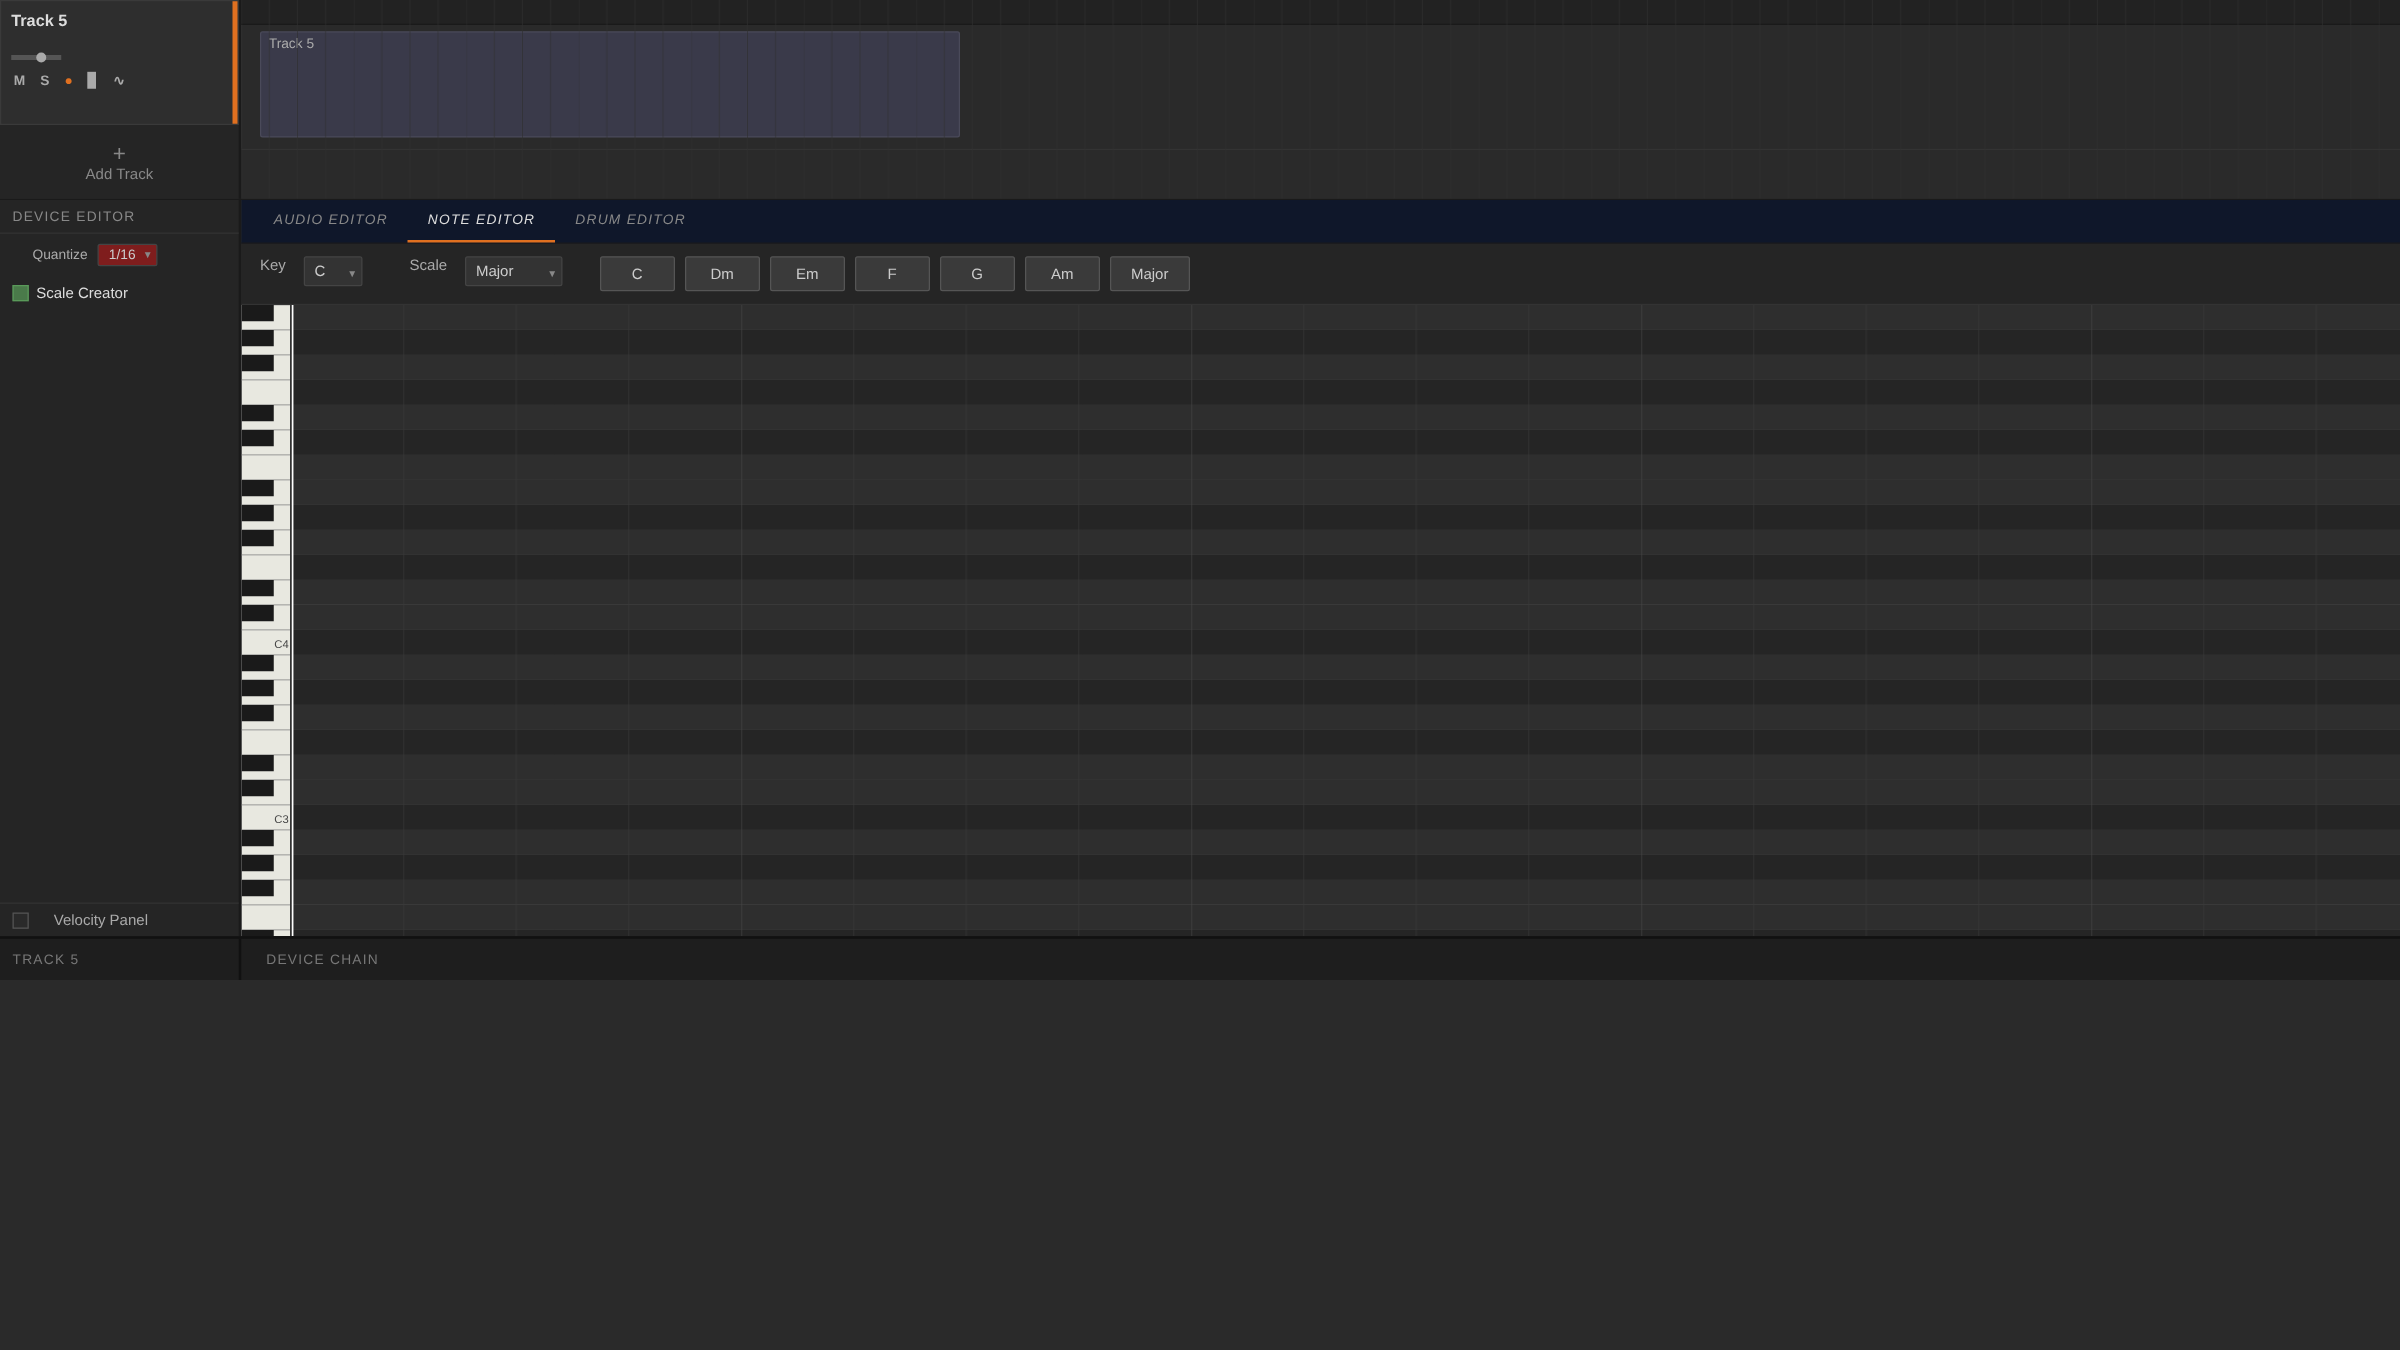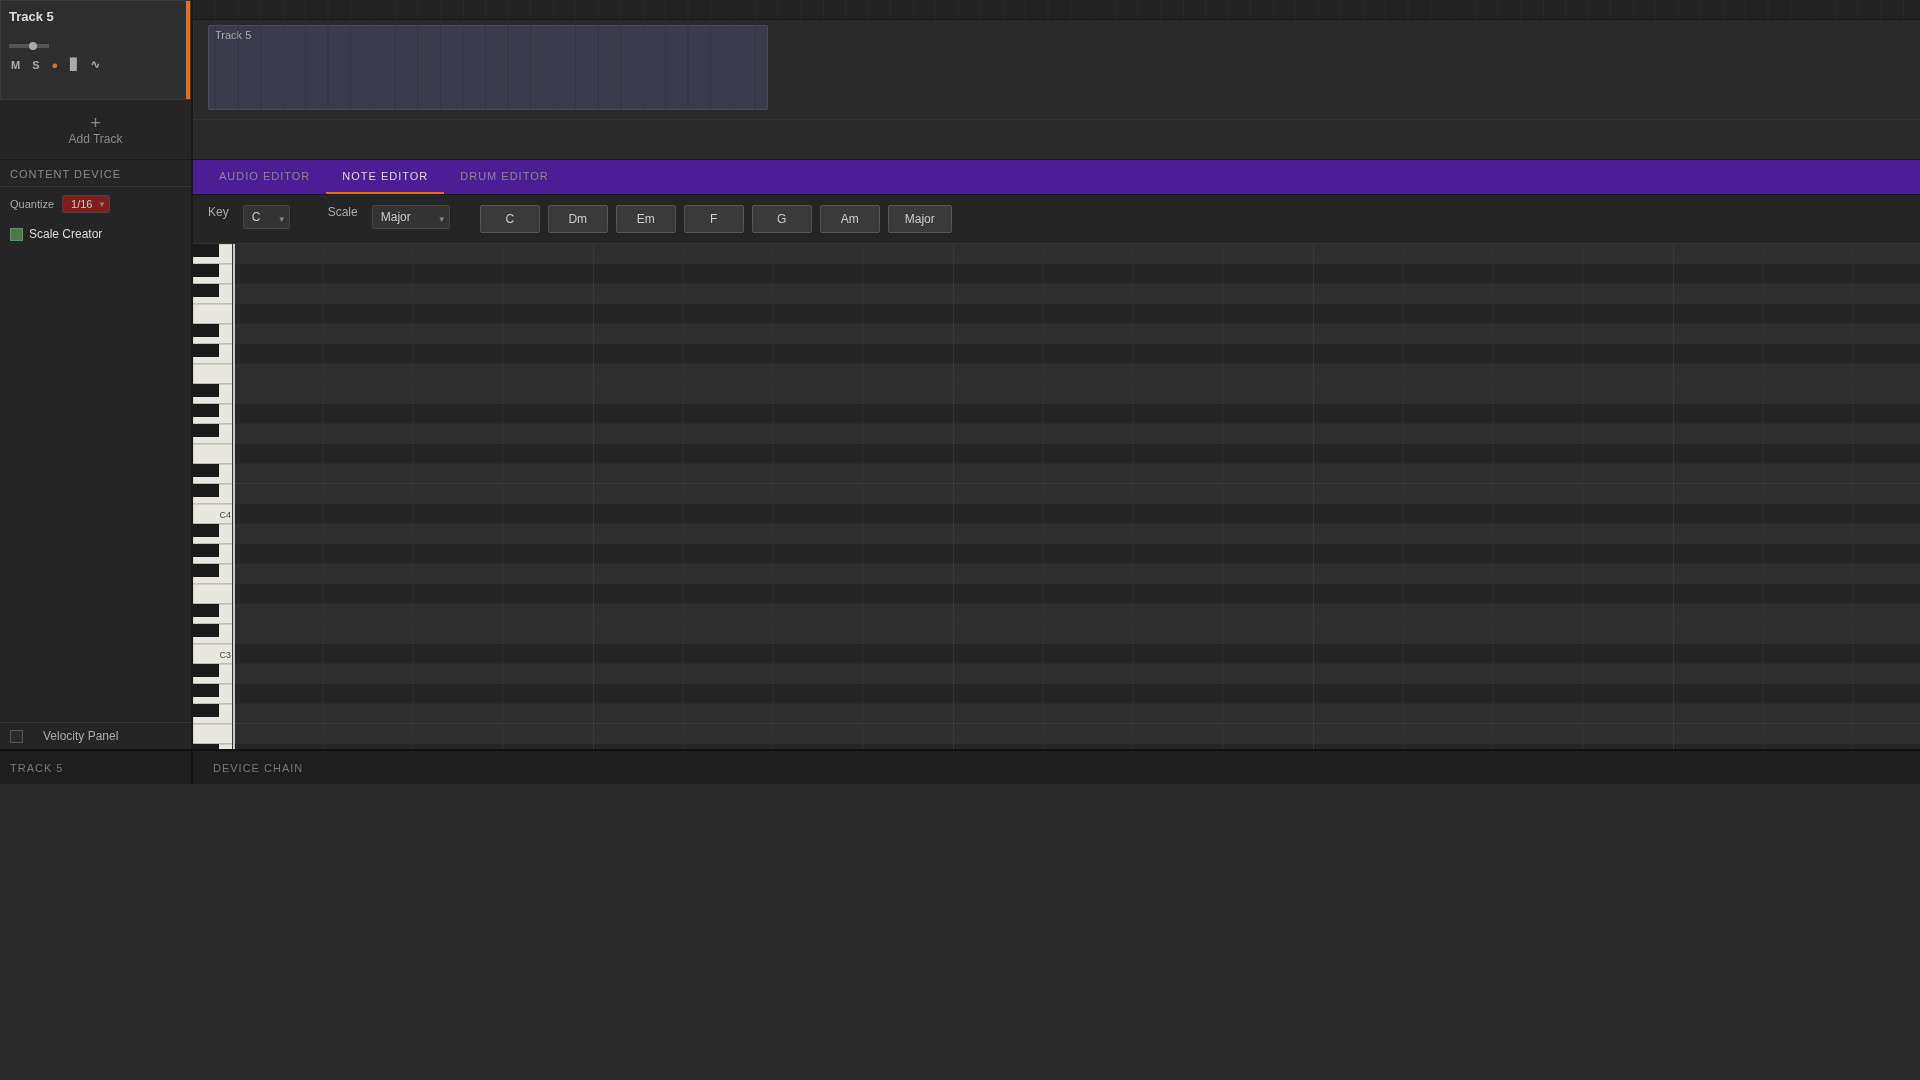--- a/index.html
+++ b/index.html
@@ -180,20 +180,21 @@
       letter-spacing: 1px;
       padding: 8px 10px 6px;
       border-bottom: 1px solid #333;
     }
 
     .quantize-row {
       display: flex;
       align-items: center;
       padding: 8px 10px;
       gap: 8px;
+      margin-left: 16px;
     }
 
     .quantize-label {
       color: #aaa;
       font-size: 11px;
     }
 
     .quantize-select {
       background: #7f1d1d;
       border: 1px solid #444;
@@ -274,23 +275,24 @@
       flex: 1;
       display: flex;
       flex-direction: column;
       background: #2a2a2a;
       overflow: hidden;
     }
 
     
     .editor-tabs {
       display: flex;
-      background: #4c1d95;
+      background: #0f172a;
       border-bottom: 1px solid #1a1a1a;
       padding: 0 10px;
+      font-style: italic;
     }
 
     .editor-tab {
       padding: 10px 16px;
       font-size: 11px;
       letter-spacing: 1px;
       color: #888;
       cursor: pointer;
       border-bottom: 2px solid transparent;
     }
@@ -492,21 +494,21 @@
           </pattern>
         </defs>
         <rect width="100%" height="100%" fill="url(#arr-grid)"></rect>
       </svg>
     </div>
   </div>
 
   <div class="middle-area">
 
     <div class="content-editor-sidebar">
-      <div class="content-editor-title">CONTENT DEVICE</div>
+      <div class="content-editor-title">DEVICE EDITOR</div>
 
       <div class="quantize-row">
         <span class="quantize-label">Quantize</span>
         <div class="select-wrapper">
           <select class="quantize-select">
             <option>1/16</option>
             <option>1/8</option>
             <option>1/4</option>
             <option>1/2</option>
             <option>1</option>

